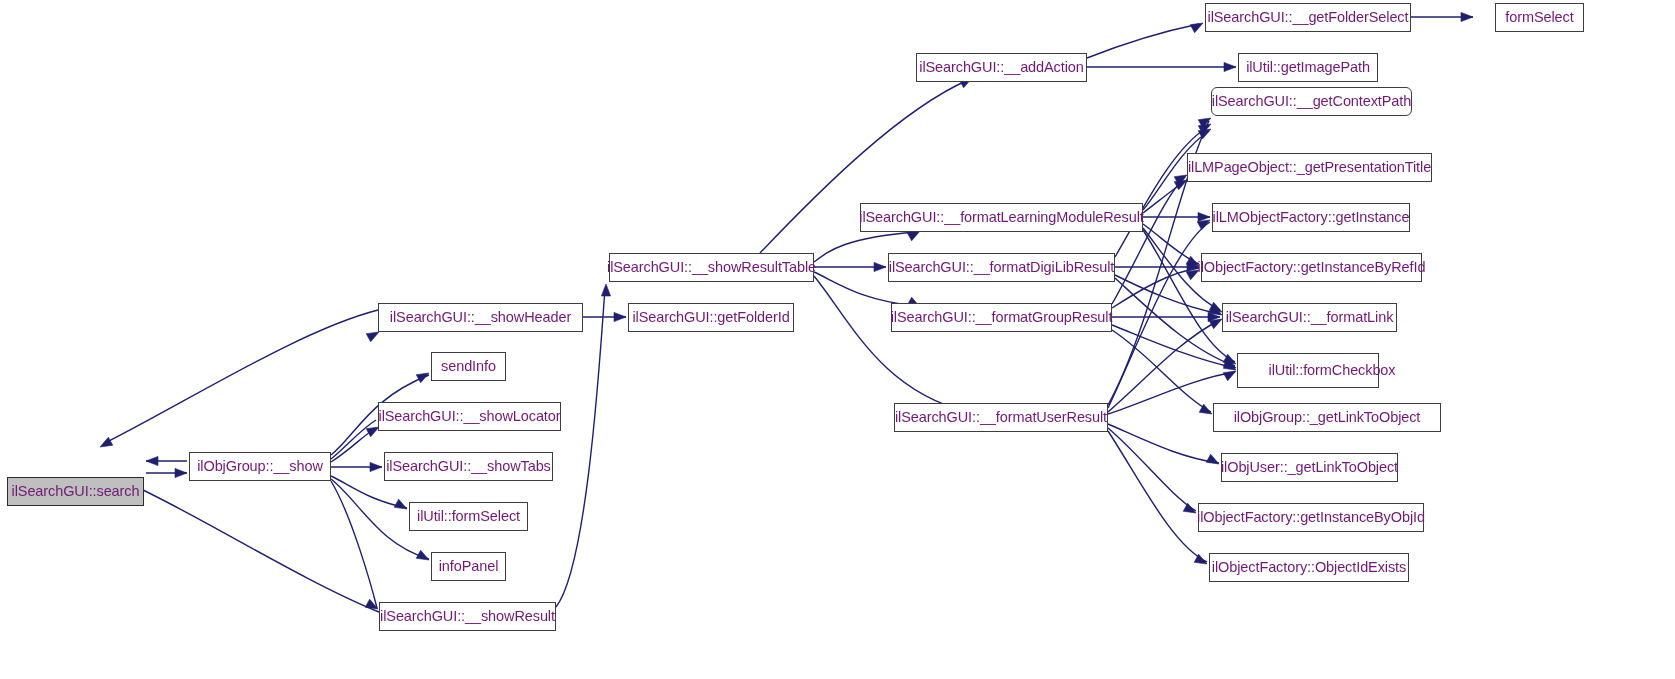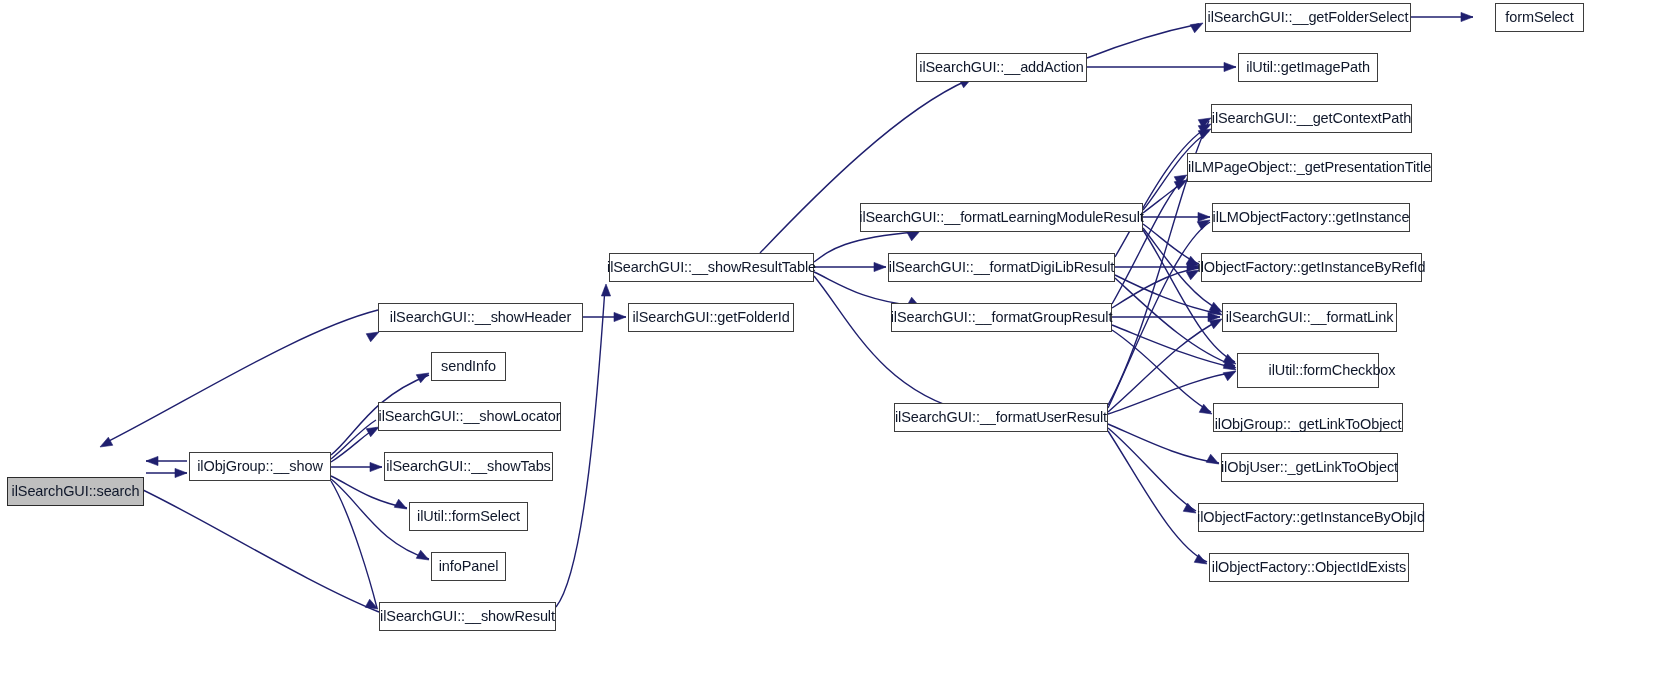--- a/index.html
+++ b/index.html
@@ -21,21 +21,21 @@
     top: 0;
     width: 1675px;
     height: 679px;
     pointer-events: none;
   }
   .gnode {
     position: absolute;
     box-sizing: border-box;
     border: 1px solid #3d3d3d;
     background: #ffffff;
-    color: #0f172a;
+    color: #701a75;
     font-size: 14.5px;
     line-height: 1;
     white-space: nowrap;
     display: flex;
     align-items: center;
     justify-content: center;
     letter-spacing: -0.1px;
     z-index: 5;
   }
   .gnode.root {
@@ -273,39 +273,39 @@
     </div>
     <div class="gnode" style="left: 894px; top: 403px; width: 214px; height: 29px;">
       <span class="gnode-label">ilSearchGUI::__formatUserResult</span>
     </div>
     <div class="gnode" style="left: 1205px; top: 3px; width: 206px; height: 29px;">
       <span class="gnode-label">ilSearchGUI::__getFolderSelect</span>
     </div>
     <div class="gnode" style="left: 1238px; top: 53px; width: 140px; height: 29px;">
       <span class="gnode-label">ilUtil::getImagePath</span>
     </div>
-    <div class="gnode" style="left: 1211px; top: 104px; width: 201px; height: 29px;">
+    <div class="gnode" style="left: 1211px; top: 87px; width: 201px; height: 29px; border-radius: 6px;">
       <span class="gnode-label">ilSearchGUI::__getContextPath</span>
     </div>
     <div class="gnode" style="left: 1187px; top: 153px; width: 245px; height: 29px;">
       <span class="gnode-label">ilLMPageObject::_getPresentationTitle</span>
     </div>
     <div class="gnode" style="left: 1212px; top: 203px; width: 198px; height: 29px;">
       <span class="gnode-label">ilLMObjectFactory::getInstance</span>
     </div>
     <div class="gnode" style="left: 1201px; top: 253px; width: 221px; height: 29px;">
       <span class="gnode-label">ilObjectFactory::getInstanceByRefId</span>
     </div>
     <div class="gnode" style="left: 1222px; top: 303px; width: 175px; height: 29px;">
       <span class="gnode-label">ilSearchGUI::__formatLink</span>
     </div>
     <div class="gnode" style="left: 1237px; top: 353px; width: 142px; height: 35px; padding-left: 48px;">
       <span class="gnode-label">ilUtil::formCheckbox</span>
     </div>
-    <div class="gnode" style="left: 1213px; top: 403px; width: 190px; height: 29px; align-items: flex-end;">
+    <div class="gnode" style="left: 1213px; top: 403px; width: 228px; height: 29px;">
       <span class="gnode-label">ilObjGroup::_getLinkToObject</span>
     </div>
     <div class="gnode" style="left: 1221px; top: 453px; width: 177px; height: 29px;">
       <span class="gnode-label">ilObjUser::_getLinkToObject</span>
     </div>
     <div class="gnode" style="left: 1198px; top: 503px; width: 226px; height: 29px;">
       <span class="gnode-label">ilObjectFactory::getInstanceByObjId</span>
     </div>
     <div class="gnode" style="left: 1209px; top: 553px; width: 200px; height: 29px;">
       <span class="gnode-label">ilObjectFactory::ObjectIdExists</span>

